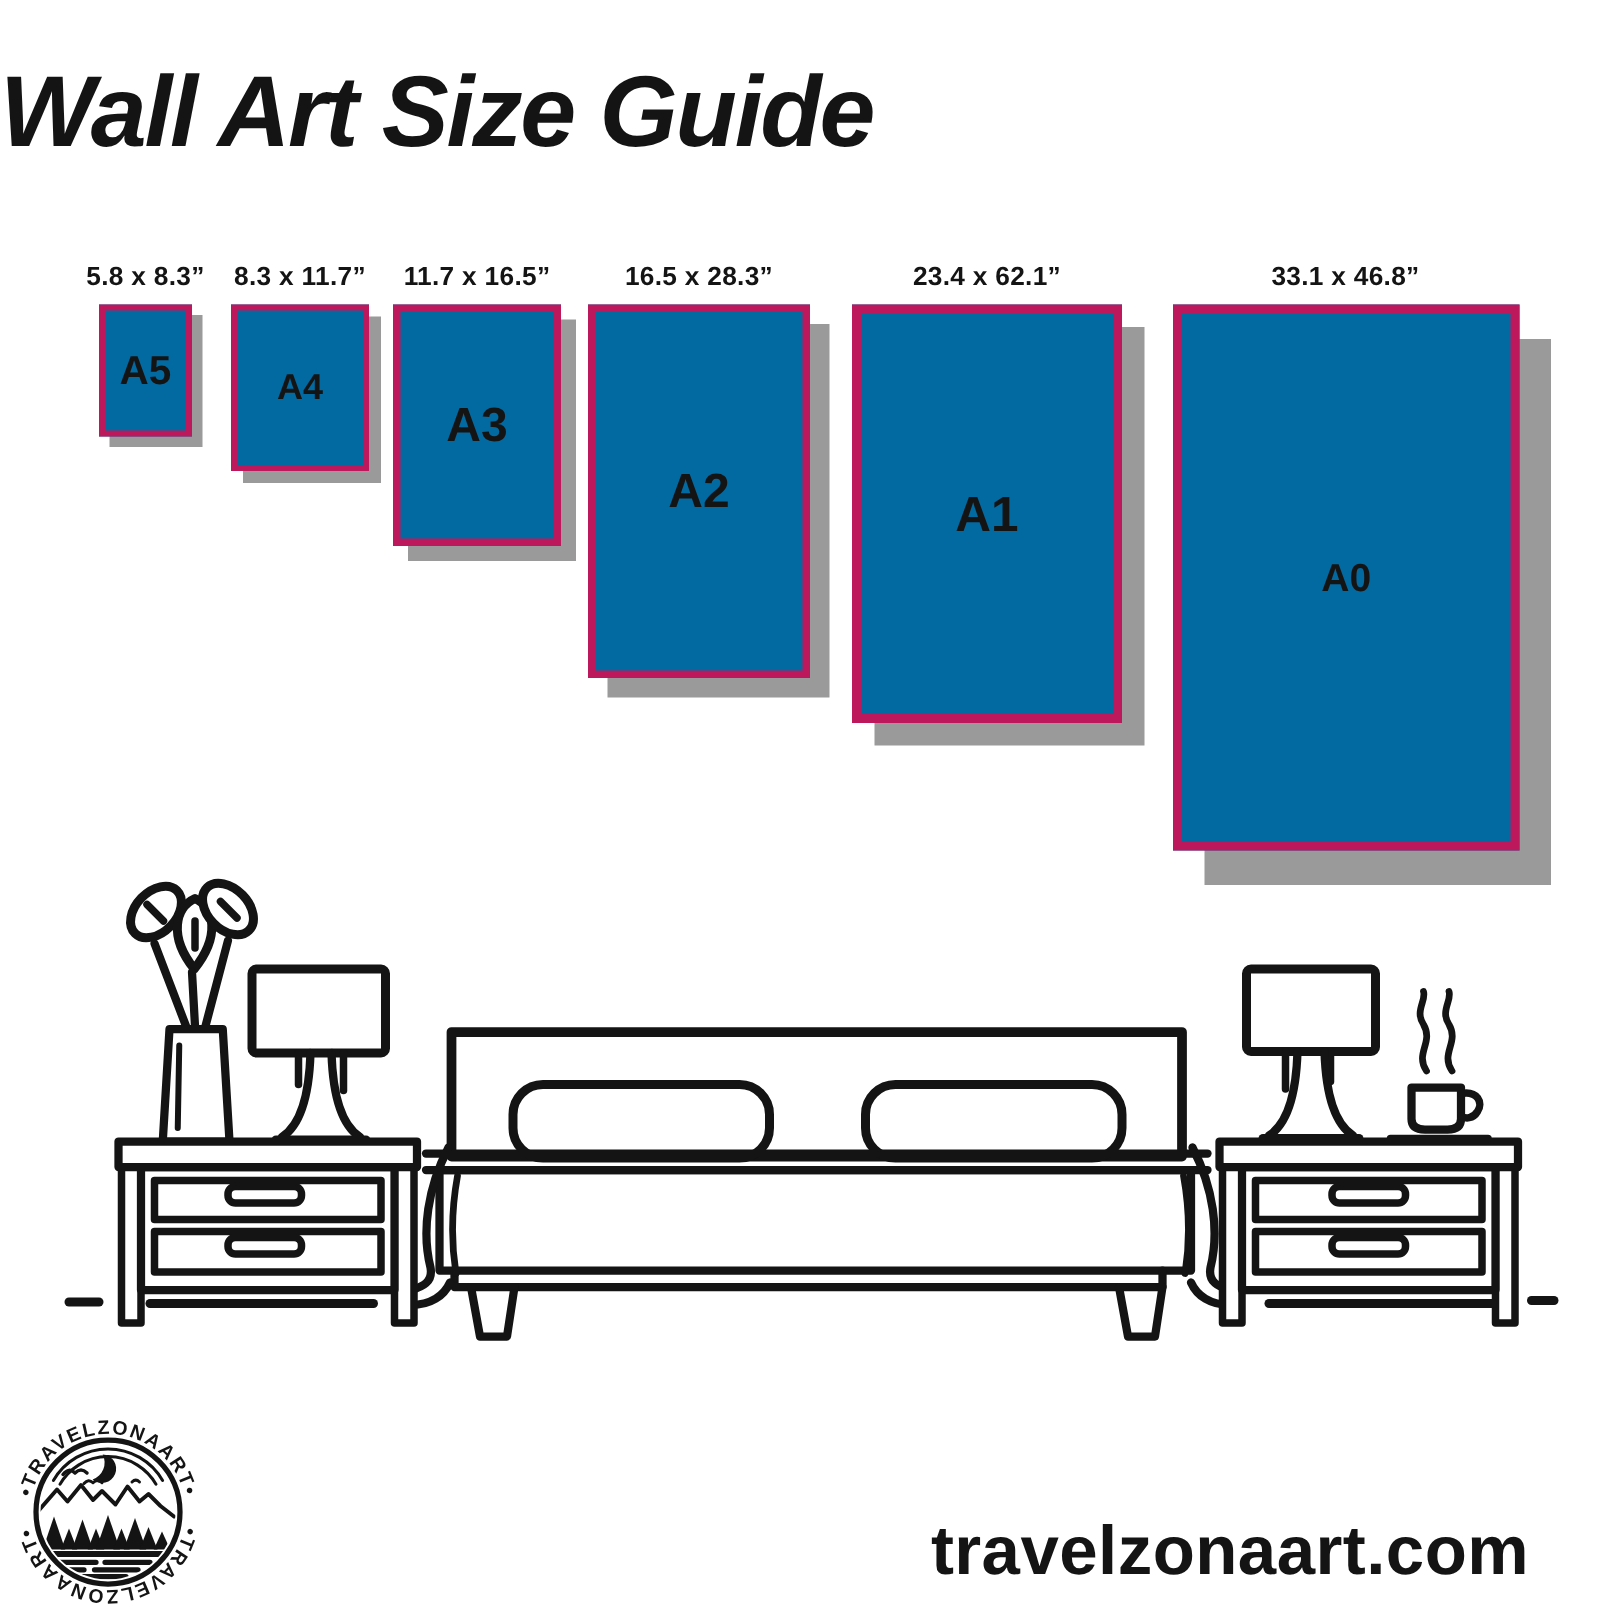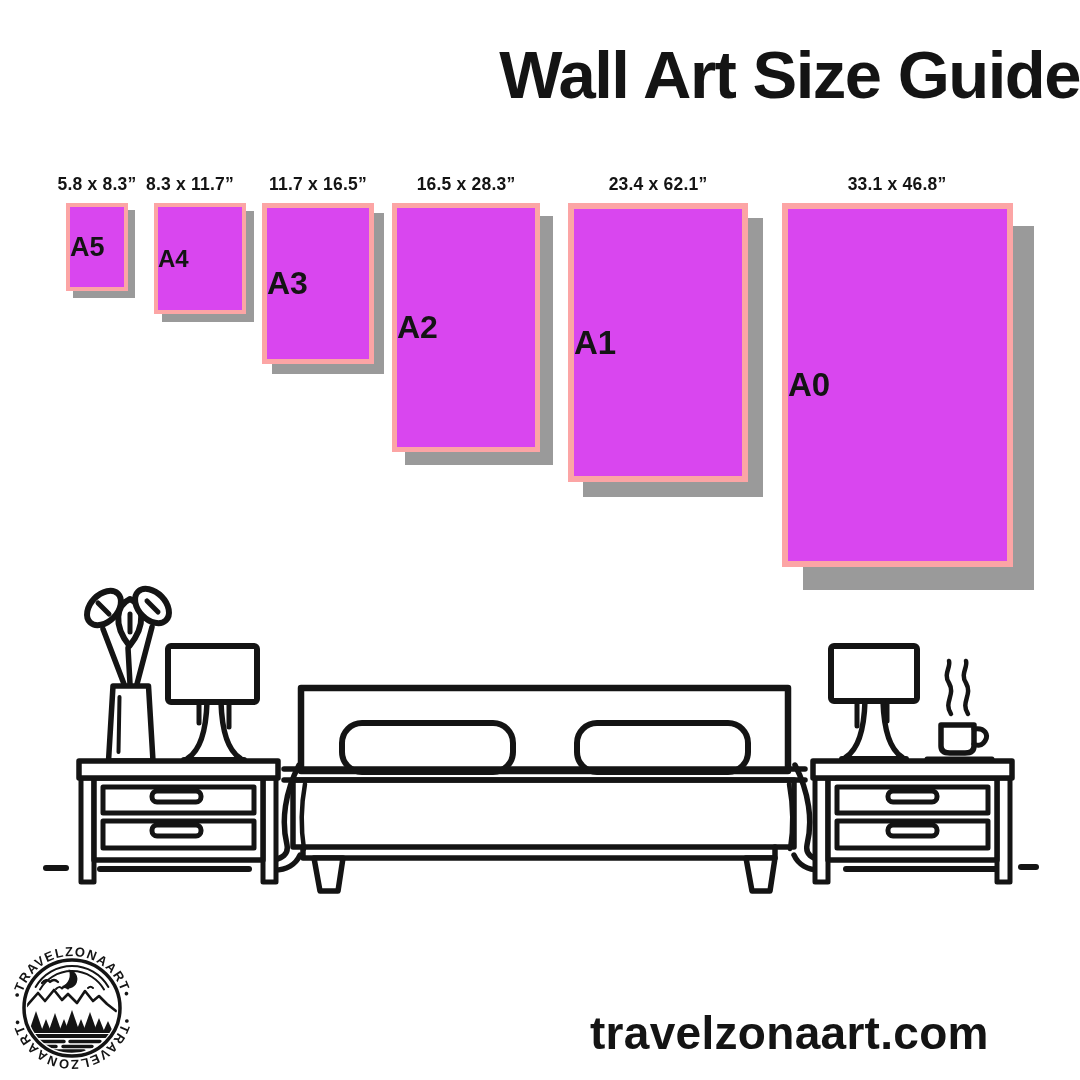--- a/index.html
+++ b/index.html
@@ -1,51 +1,51 @@
 <!DOCTYPE html>
 <html><head>
 <meta charset="utf-8">
 <style>
   html,body{margin:0;padding:0;background:#fff;}
   .canvas{
     position:relative;width:1080px;height:1080px;background:#fff;overflow:hidden;
     font-family:"Liberation Sans","DejaVu Sans",sans-serif;color:#141414;
   }
   .title{
-    position:absolute;left:0;top:36px;width:100%;text-align:right;
-    font-size:67px;font-weight:800;letter-spacing:-1.5px;color:#141414;
+    position:absolute;left:0;top:36px;width:100%;text-align:left;
+    font-size:67px;font-weight:800;letter-spacing:-1.5px;color:#141414;font-style:italic;
   }
   .dims{
     position:absolute;text-align:center;font-size:17.5px;font-weight:700;
     color:#141414;letter-spacing:0.2px;white-space:nowrap;
   }
   .paper{
-    position:absolute;background:#d946ef;border:4px solid #fca5a5;
-    display:flex;align-items:center;justify-content:flex-start;box-sizing:border-box;
+    position:absolute;background:#0369a1;border:4px solid #be185d;
+    display:flex;align-items:center;justify-content:center;box-sizing:border-box;
   }
   .paper .code{font-weight:700;color:#141414;}
   .scene{position:absolute;left:0;top:0;width:1080px;height:1080px;}
   .logo{position:absolute;left:0;top:933px;width:146px;height:150px;}
   .logo-text{font-size:13px;font-weight:700;letter-spacing:1.3px;fill:#141414;
     font-family:"Liberation Sans","DejaVu Sans",sans-serif;}
   .website{
-    position:absolute;left:590px;top:1006px;width:460px;
+    position:absolute;left:590px;top:1006px;width:460px;text-align:center;
     font-size:46px;font-weight:800;letter-spacing:0.3px;color:#141414;
   }
 </style>
 </head>
 <body>
 
 <div class="canvas">
 
   <div class="title">Wall Art Size Guide</div>
 
   <div>
     <div class="dims" style="left:-3px;top:174px;width:200px">5.8 x 8.3”</div>
-    <div class="dims" style="left:90px;top:174px;width:200px">8.3 x 11.7”</div>
+    <div class="dims" style="left:100px;top:174px;width:200px">8.3 x 11.7”</div>
     <div class="dims" style="left:218px;top:174px;width:200px">11.7 x 16.5”</div>
     <div class="dims" style="left:366px;top:174px;width:200px">16.5 x 28.3”</div>
     <div class="dims" style="left:558px;top:174px;width:200px">23.4 x 62.1”</div>
     <div class="dims" style="left:797px;top:174px;width:200px">33.1 x 46.8”</div>
 
     <div class="paper" style="left:66px;top:203px;width:62px;height:88px;box-shadow:7px 7px 0 #9a9a9a">
       <span class="code" style="font-size:27px">A5</span>
     </div>
     <div class="paper" style="left:154px;top:203px;width:92px;height:111px;box-shadow:8px 8px 0 #9a9a9a">
       <span class="code" style="font-size:24px">A4</span>
@@ -53,21 +53,21 @@
     <div class="paper" style="left:262px;top:203px;width:112px;height:161px;border-width:5px;box-shadow:10px 10px 0 #9a9a9a">
       <span class="code" style="font-size:32px">A3</span>
     </div>
     <div class="paper" style="left:392px;top:203px;width:148px;height:249px;border-width:5px;box-shadow:13px 13px 0 #9a9a9a">
       <span class="code" style="font-size:32px">A2</span>
     </div>
     <div class="paper" style="left:568px;top:203px;width:180px;height:279px;border-width:6px;box-shadow:15px 15px 0 #9a9a9a">
       <span class="code" style="font-size:33px">A1</span>
     </div>
     <div class="paper" style="left:782px;top:203px;width:231px;height:364px;border-width:6px;box-shadow:21px 23px 0 #9a9a9a">
-      <span class="code" style="font-size:33px">A0</span>
+      <span class="code" style="font-size:26px">A0</span>
     </div>
   </div>
 
   <svg class="scene" viewBox="0 0 1080 1080" aria-hidden="true">
     <g stroke="#141414" stroke-width="5.5" fill="none" stroke-linecap="round" stroke-linejoin="round">
 
       <g>
         <ellipse cx="104" cy="608" rx="20" ry="13.5" transform="rotate(-46 104 608)" fill="#fff" stroke-width="6"></ellipse>
         <path d="M98 603 L109 614" stroke-width="5"></path>
         <path d="M130 599 C117 605 112 624 129.5 646 C147 624 143 605 130 599 Z" fill="#fff" stroke-width="6"></path>

